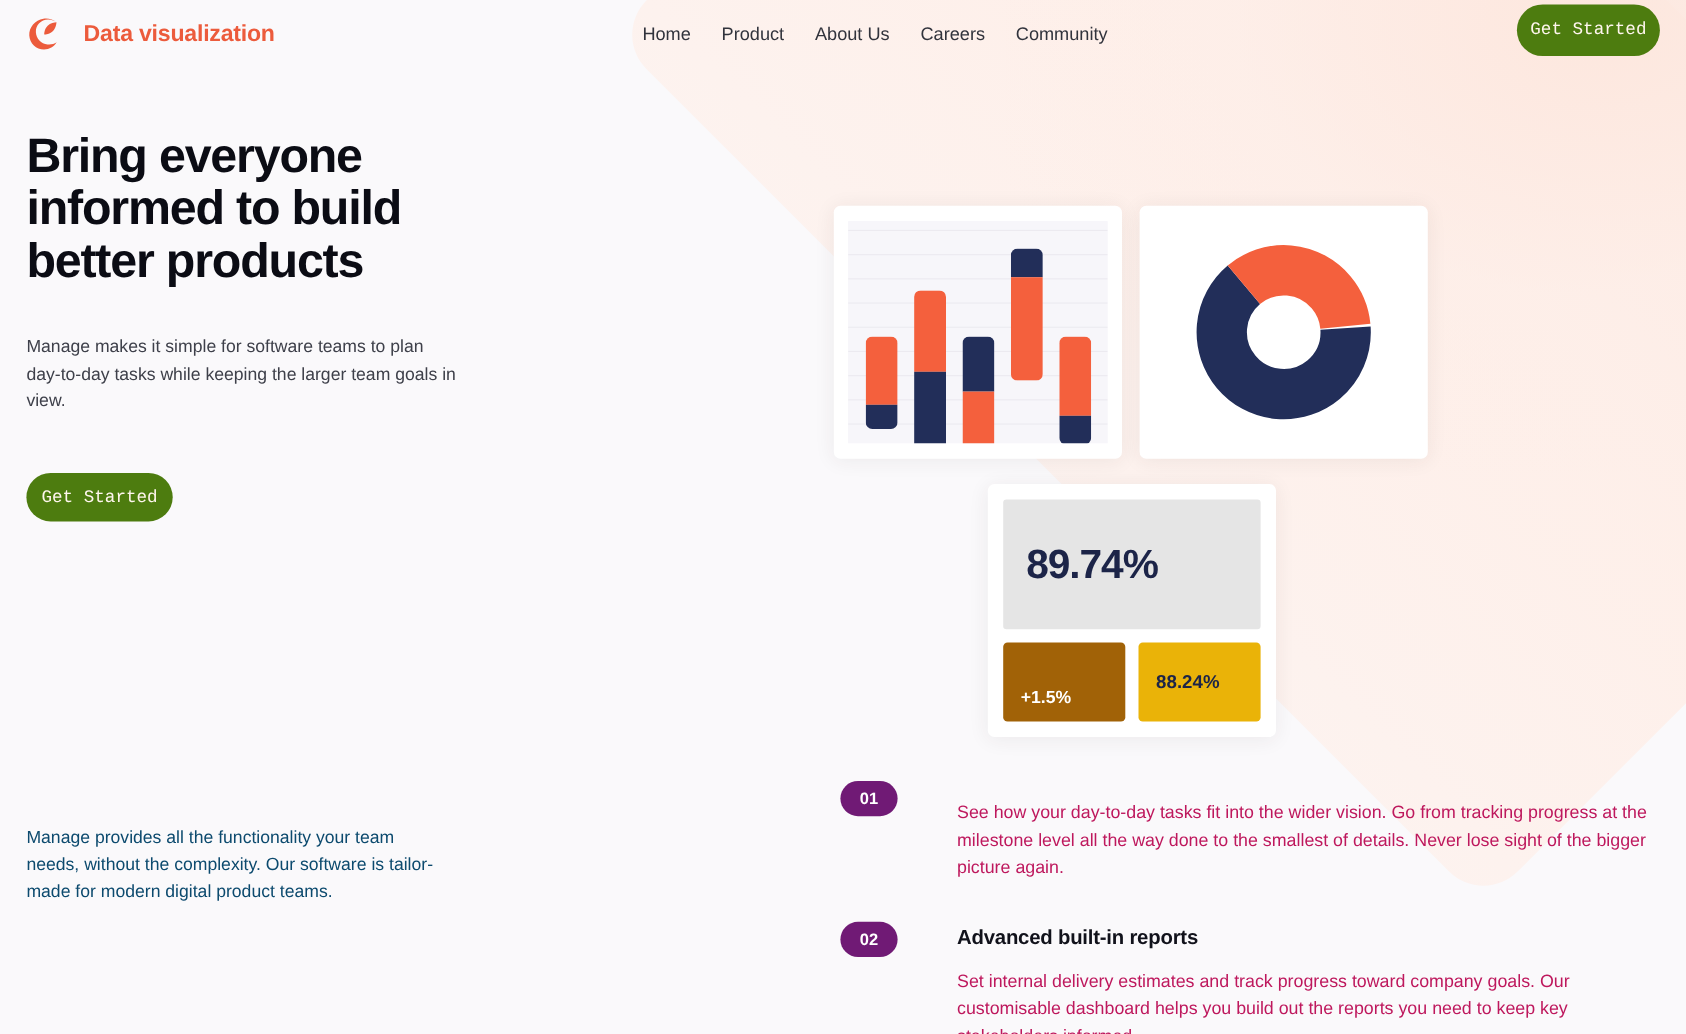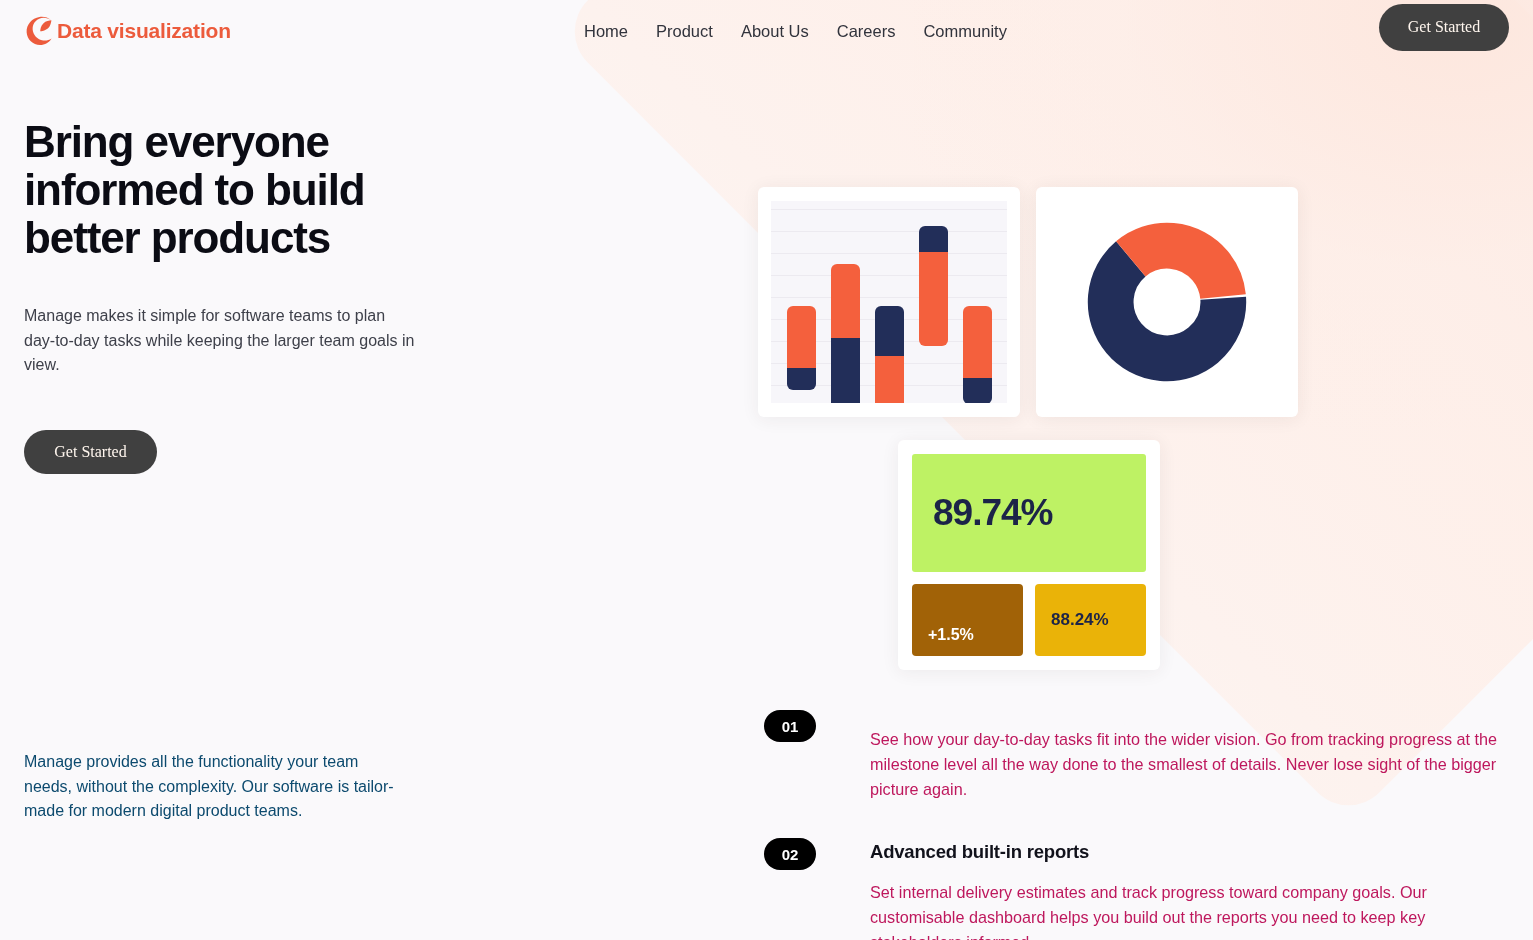--- a/index.html
+++ b/index.html
@@ -52,21 +52,21 @@
     position: relative;
     z-index: 5;
     height: 62px;
     display: flex;
     align-items: center;
     padding: 0 0 0 24px;
   }
   .brand {
     display: flex;
     align-items: center;
-    gap: 3px;
+    gap: 22px;
     width: 420px;
     flex: 0 0 auto;
   }
   .brand-mark {
     width: 30px;
     height: 30px;
     display: block;
     flex: 0 0 auto;
   }
   .brand-text {
@@ -93,25 +93,25 @@
 
   .header-cta-wrap {
     margin-left: auto;
     margin-right: 24px;
     margin-top: -8px;
   }
   .btn-pill {
     display: inline-flex;
     align-items: center;
     justify-content: center;
-    background: #404040;
+    background: #4d7c0f;
     color: #fff6ee;
     border: none;
     border-radius: 999px;
-    font-family: Liberation Serif, serif;
+    font-family: Liberation Mono, monospace;
     font-size: 16px;
     cursor: pointer;
     white-space: nowrap;
   }
   .header-cta {
     width: 130px;
     height: 47px;
   }
 
   
@@ -186,21 +186,21 @@
   .seg-navy   { background: #222e59; width: 100%; }
 
   
   .donut-wrap {
     width: 100%; height: 100%;
     display: flex; align-items: center; justify-content: center;
   }
 
   
   .stat-big-box {
-    background: #bef264;
+    background: #e5e5e5;
     height: 118px;
     border-radius: 3px;
     display: flex;
     align-items: center;
     padding-left: 21px;
   }
   .stat-big {
     font-size: 37px;
     font-weight: bold;
     color: #1c2448;
@@ -249,21 +249,21 @@
     max-width: 380px;
   }
 
   .features-right { flex: 1 1 auto; padding-top: 4px; }
   .feature-item { display: flex; gap: 0; margin-bottom: 36px; }
   .feature-badge {
     flex: 0 0 auto;
     width: 52px;
     height: 32px;
     border-radius: 999px;
-    background: #000000;
+    background: #701a75;
     color: #ffffff;
     font-size: 15px;
     font-weight: bold;
     display: flex;
     align-items: center;
     justify-content: center;
     margin-right: 54px;
   }
   .feature-body { flex: 1 1 auto; }
   .feature-head {

